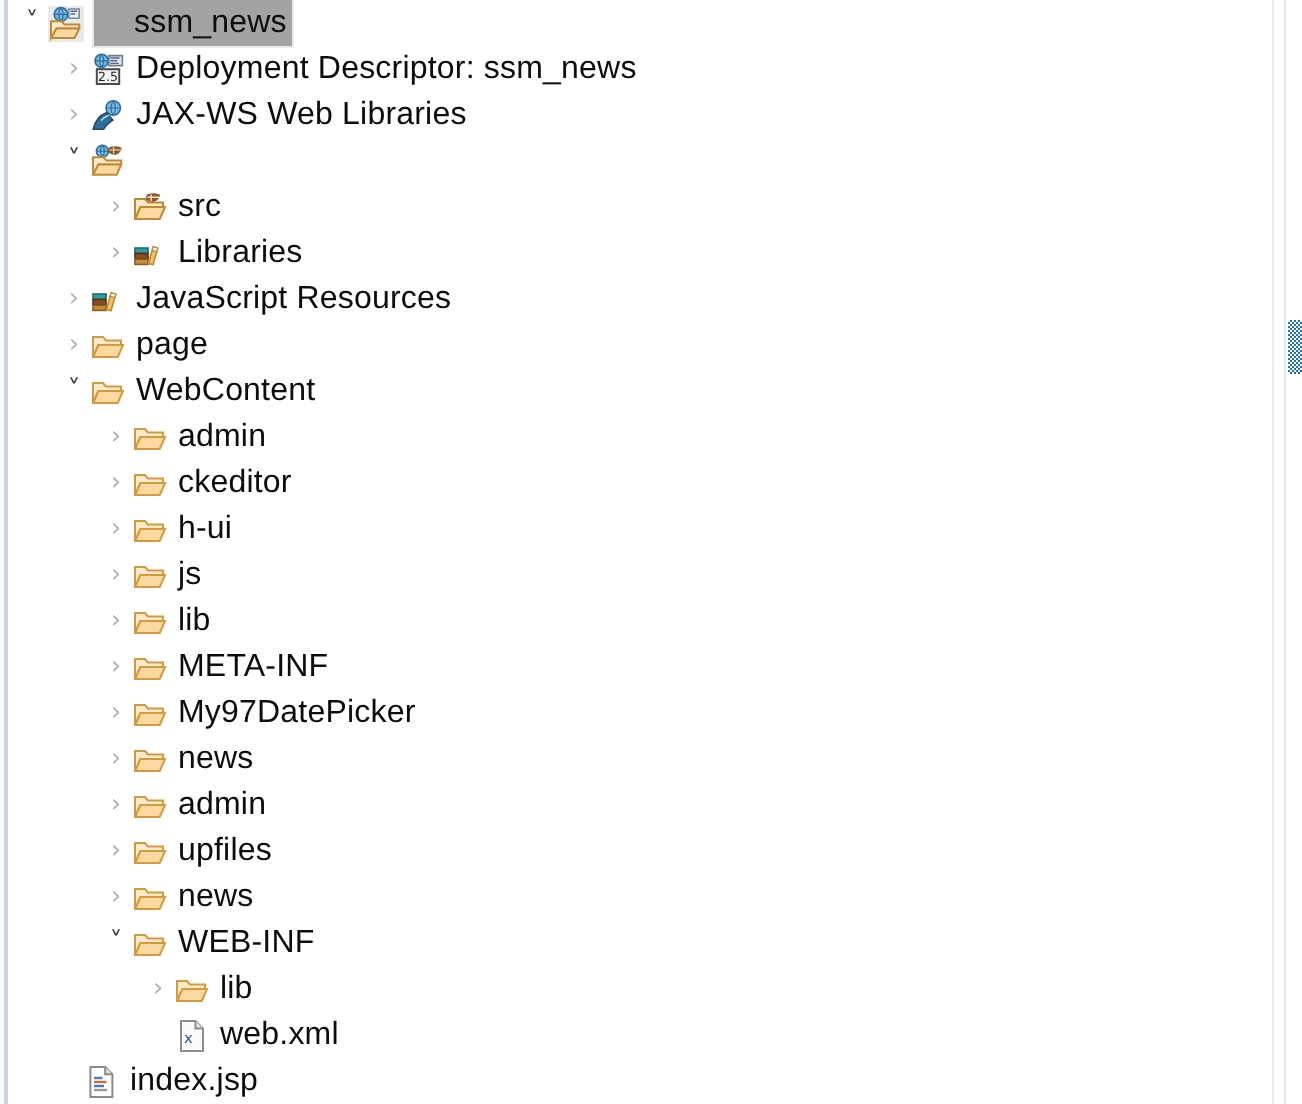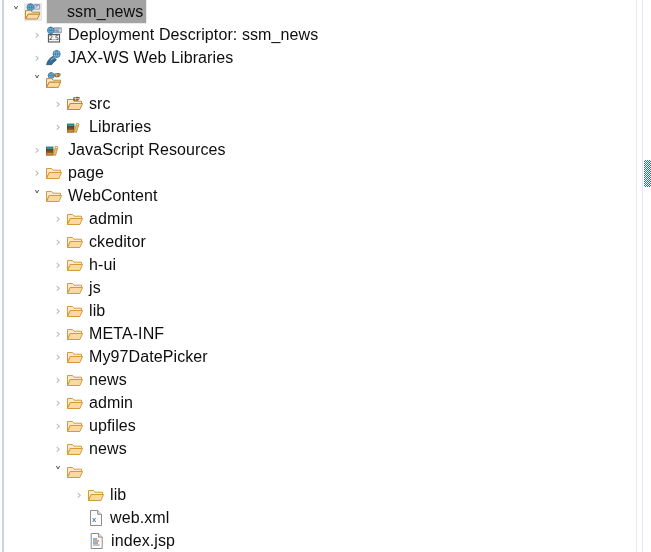--- a/index.html
+++ b/index.html
@@ -339,20 +339,21 @@
         <span class="label">news</span>
       </div>
       <div class="row" style="padding-left: 50px;">
         <span class="twisty open">˅</span>
         <span class="icon">
           <svg width="18" height="18" viewBox="0 0 18 18">
             <path d="M1.5 4.5h5l1.5 1.7h7.5v2.3H4.2L1.5 14.5z" fill="#fdeacb" stroke="#d49a3f" stroke-width="1"></path>
             <path d="M4.2 8.5h12.3l-2.6 6H1.6z" fill="#fbd9a0" stroke="#d49a3f" stroke-width="1"></path>
           </svg>
         </span>
+        <span class="label">WEB-INF</span>
       </div>
       <div class="row" style="padding-left: 71px;">
         <span class="twisty">›</span>
         <span class="icon">
           <svg width="18" height="18" viewBox="0 0 18 18">
             <path d="M1.5 4.5h5l1.5 1.7h7.5v2.3H4.2L1.5 14.5z" fill="#fdeacb" stroke="#d49a3f" stroke-width="1"></path>
             <path d="M4.2 8.5h12.3l-2.6 6H1.6z" fill="#fbd9a0" stroke="#d49a3f" stroke-width="1"></path>
           </svg>
         </span>
         <span class="label">lib</span>
@@ -361,21 +362,21 @@
         <span class="twisty leaf"></span>
         <span class="icon">
           <svg width="18" height="18" viewBox="0 0 18 18">
             <path d="M3.5 1.5h7.2l3.8 3.8v11.2H3.5z" fill="#fbfbfb" stroke="#8d8d8d" stroke-width="1"></path>
             <path d="M10.7 1.5v3.8h3.8" fill="#e4e4e4" stroke="#8d8d8d" stroke-width="1"></path>
             <text x="7.2" y="12.6" font-size="7.4" font-family="DejaVu Sans, sans-serif" fill="#28589c" text-anchor="middle">x</text>
           </svg>
         </span>
         <span class="label">web.xml</span>
       </div>
-      <div class="row" style="padding-left: 72px;">
+      <div class="row" style="padding-left: 26px;">
         <span class="twisty leaf"></span>
         <span class="icon">
           <svg width="18" height="18" viewBox="0 0 18 18">
             <path d="M3.2 1.5h7.4l3.6 3.6v11.4H3.2z" fill="#ffffff" stroke="#8a8a8a" stroke-width="1"></path>
             <path d="M10.6 1.5v3.6h3.6" fill="#e6e6e6" stroke="#8a8a8a" stroke-width="1"></path>
             <path d="M5 7h4.2" stroke="#3e7fc1" stroke-width="1.2"></path>
             <path d="M5 9h6.2" stroke="#d06b2e" stroke-width="1.2"></path>
             <path d="M5 11h5" stroke="#3e7fc1" stroke-width="1.2"></path>
             <path d="M5 13h6.6" stroke="#9a9a9a" stroke-width="1.2"></path>
           </svg>

